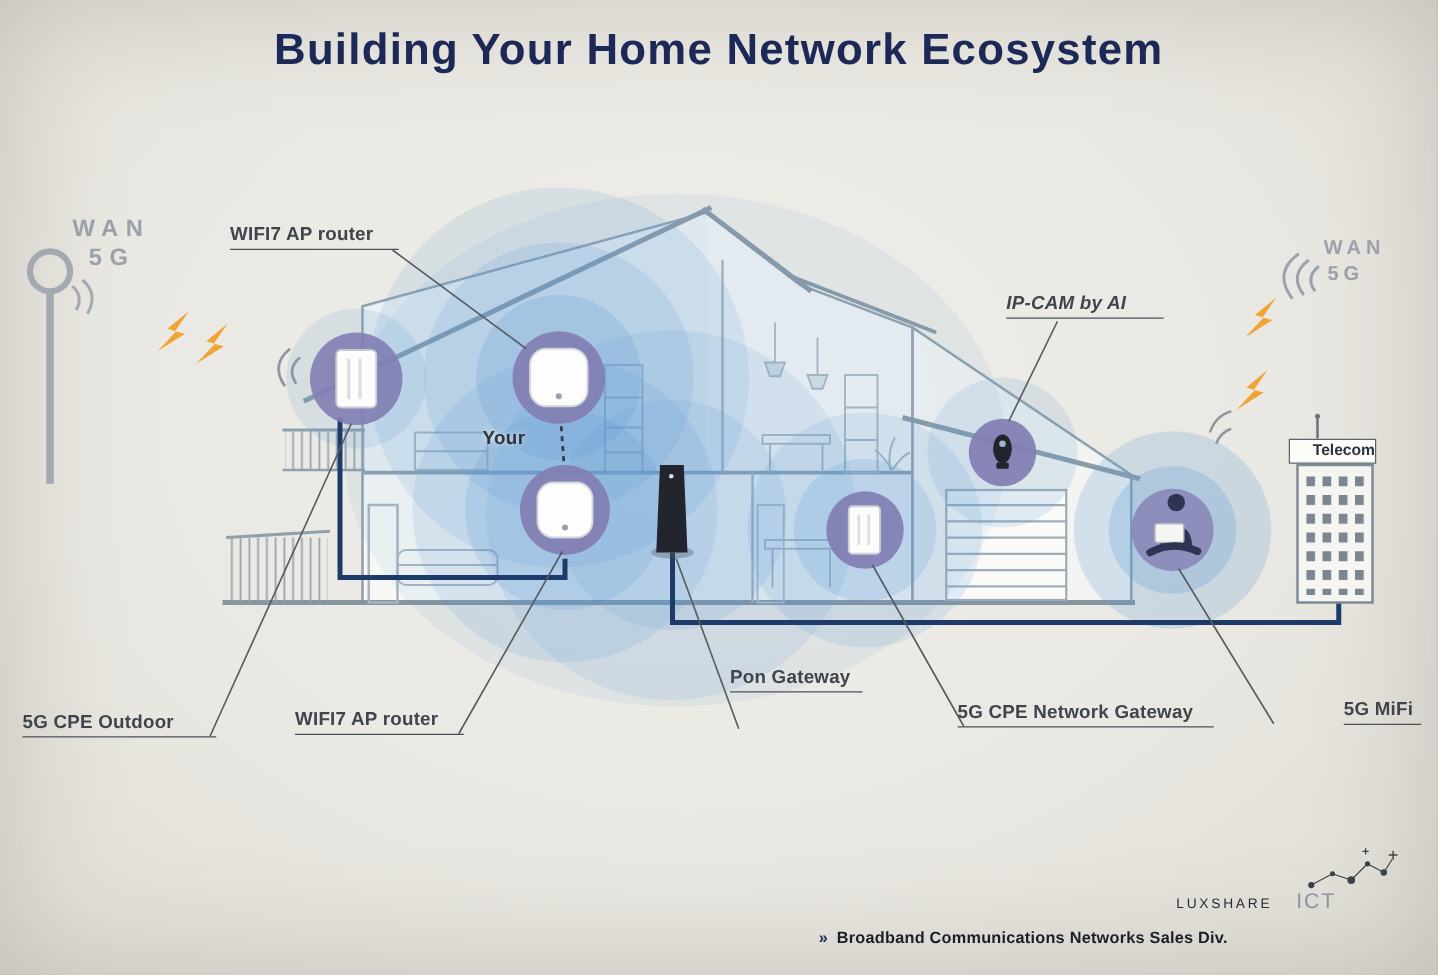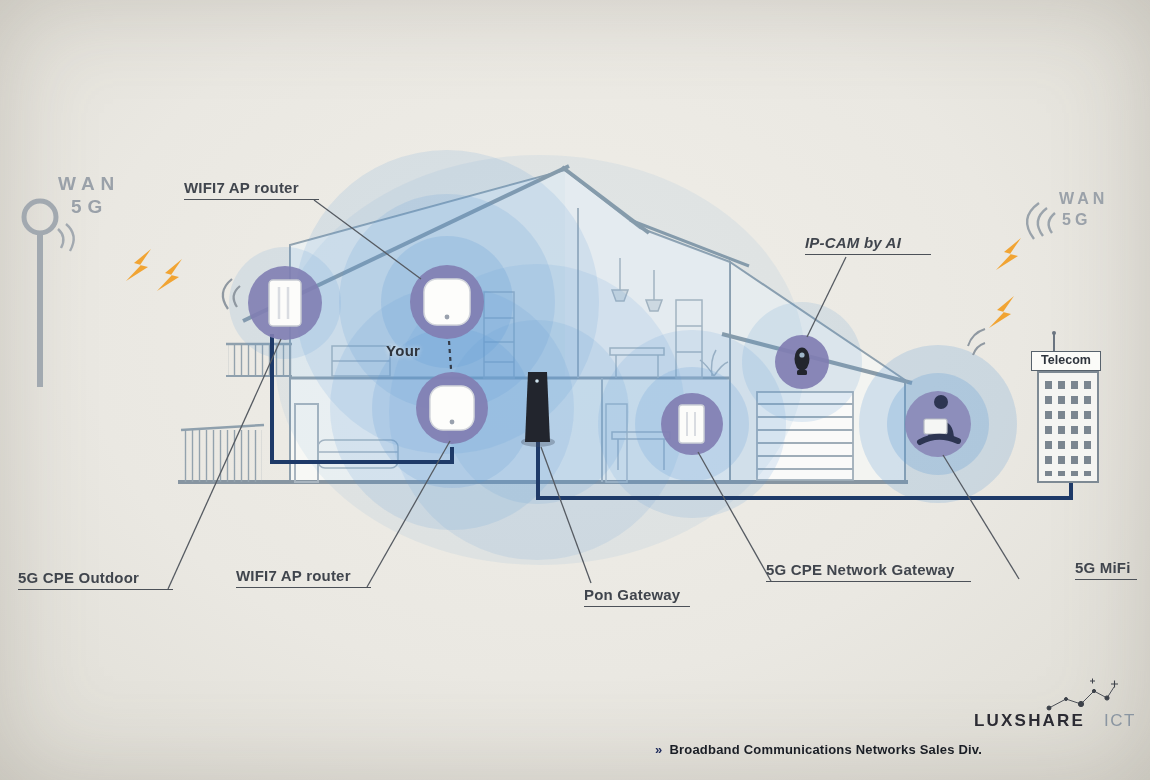--- a/index.html
+++ b/index.html
@@ -31,21 +31,21 @@
   .mesh-label {
     position:absolute; font-size:15px; font-weight:700; color:#2e343d;
     text-shadow:0 0 5px rgba(238,240,240,0.9); letter-spacing:0.3px;
   }
   .telecom-box {
     position:absolute; width:70px; height:20px; line-height:17px; text-align:center;
     font-size:12.5px; font-weight:600; color:#2e343d;
     border:1.5px solid #57626c; background:#fbfbf8;
   }
   .brand { position:absolute; left:941px; top:711px; white-space:nowrap; }
-  .brand-primary { font-size:17px; font-weight:700; letter-spacing:2.2px; color:#2b2b33;margin-left:33px; }
+  .brand-primary { font-size:11px; font-weight:400; letter-spacing:2.2px; color:#2b2b33; }
   .brand-secondary { font-size:17px; font-weight:500; letter-spacing:1.5px; color:#8a95a1; margin-left:19px; }
   .footer { position:absolute; left:655px; top:742px; font-size:13px; font-weight:600; color:#1a1e25; white-space:nowrap; letter-spacing:0.2px; }
   .footer-marker { color:#1d2a5a; font-weight:800; margin-right:7px; }
 </style>
 </head>
 <body>
 
 <div class="canvas">
 
   <svg class="diagram" viewBox="0 0 1150 780" xmlns="http://www.w3.org/2000/svg">
@@ -228,39 +228,40 @@
       <circle cx="1049" cy="708" r="2"></circle>
       <circle cx="1066" cy="699" r="1.5"></circle>
       <circle cx="1081" cy="704" r="2.6"></circle>
       <circle cx="1094" cy="691" r="1.6"></circle>
       <circle cx="1107" cy="698" r="2.1"></circle>
       <path d="M1111,684 h7 M1114.5,680.5 v7" stroke-width="1.1" fill="none"></path>
       <path d="M1090,681 h5 M1092.5,678.5 v5" stroke-width="1" fill="none"></path>
     </g>
   </svg>
 
+  <h1 class="title">Building Your Home Network Ecosystem</h1>
 
   <div class="wan" style="left:58px; top:172px; font-size:19px; letter-spacing:6px; line-height:23px;">
     <div>WAN</div>
     <div style="margin-left:13px;">5G</div>
   </div>
 
   <div class="wan" style="left:1059px; top:188px; font-size:16px; letter-spacing:4px; line-height:21px;">
     <div>WAN</div>
     <div style="margin-left:3px;">5G</div>
   </div>
 
   <div class="callout" style="left:184px; top:179px; padding-right:20px;">WIFI7 AP router</div>
   <div class="callout" style="left:805px; top:234px; padding-right:30px;font-style:italic;">IP-CAM by AI</div>
   <div class="mesh-label" style="left:386px; top:342px;">Your</div>
-  <div class="telecom-box" style="left:1031px; top:351px;">Telecom</div>
+  <div class="telecom-box" style="left:1031px; top:351px;text-align:right;">Telecom</div>
 
   <div class="callout" style="left:18px; top:569px; padding-right:34px;">5G CPE Outdoor</div>
   <div class="callout" style="left:236px; top:567px; padding-right:20px;">WIFI7 AP router</div>
-  <div class="callout" style="left:584px; top:586px; padding-right:10px;">Pon Gateway</div>
+  <div class="callout" style="left:584px; top:533px; padding-right:10px;">Pon Gateway</div>
   <div class="callout" style="left:766px; top:561px; padding-right:16px;">5G CPE Network Gateway</div>
   <div class="callout" style="left:1075px; top:559px; padding-right:6px;">5G MiFi</div>
 
   <div class="brand">
     <span class="brand-primary">LUXSHARE</span><span class="brand-secondary">ICT</span>
   </div>
 
   <div class="footer">
     <span class="footer-marker">»</span><span>Broadband Communications Networks Sales Div.</span>
   </div>

